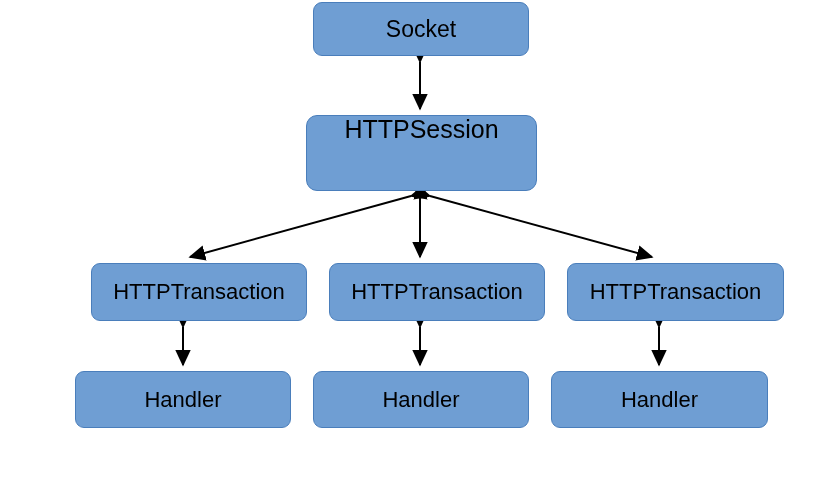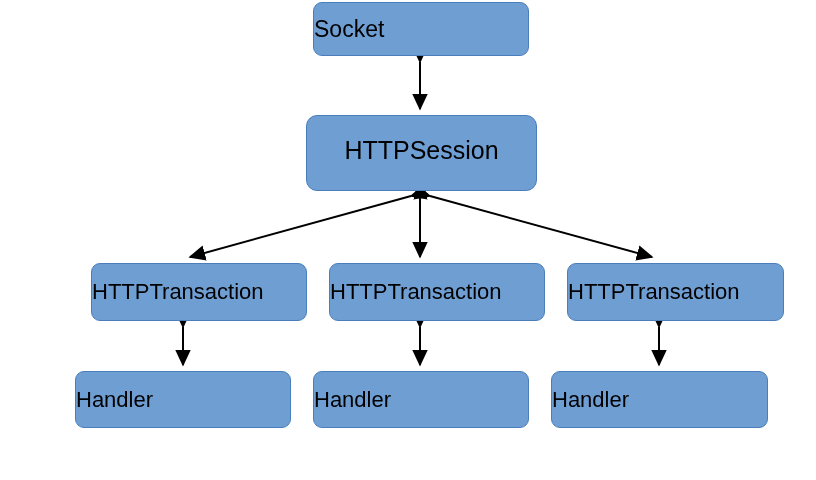--- a/index.html
+++ b/index.html
@@ -16,21 +16,21 @@
     font-family: "Liberation Sans", "DejaVu Sans", sans-serif;
   }
   .node {
     position: absolute;
     box-sizing: border-box;
     background: #6f9ed3;
     border: 1px solid #4a7ebb;
     border-radius: 9px;
     display: flex;
     align-items: center;
-    justify-content: flex-start;
+    justify-content: center;
     color: #000000;
     line-height: 1.05;
     white-space: nowrap;
   }
   .node-label {
     display: block;
     text-align: center;
   }
   
   #node-socket {
@@ -40,21 +40,21 @@
     height: 54px;
     font-size: 23px;
   }
   
   #node-session {
     left: 306px;
     top: 115px;
     width: 231px;
     height: 76px;
     border-radius: 11px;
-    align-items: center;
+    align-items: flex-start;
     justify-content: center;
     padding-bottom: 6px;
     font-size: 25px;
   }
   
   #node-codec {
     left: 343px;
     top: 115px;
     width: 150px;
     height: 29px;

